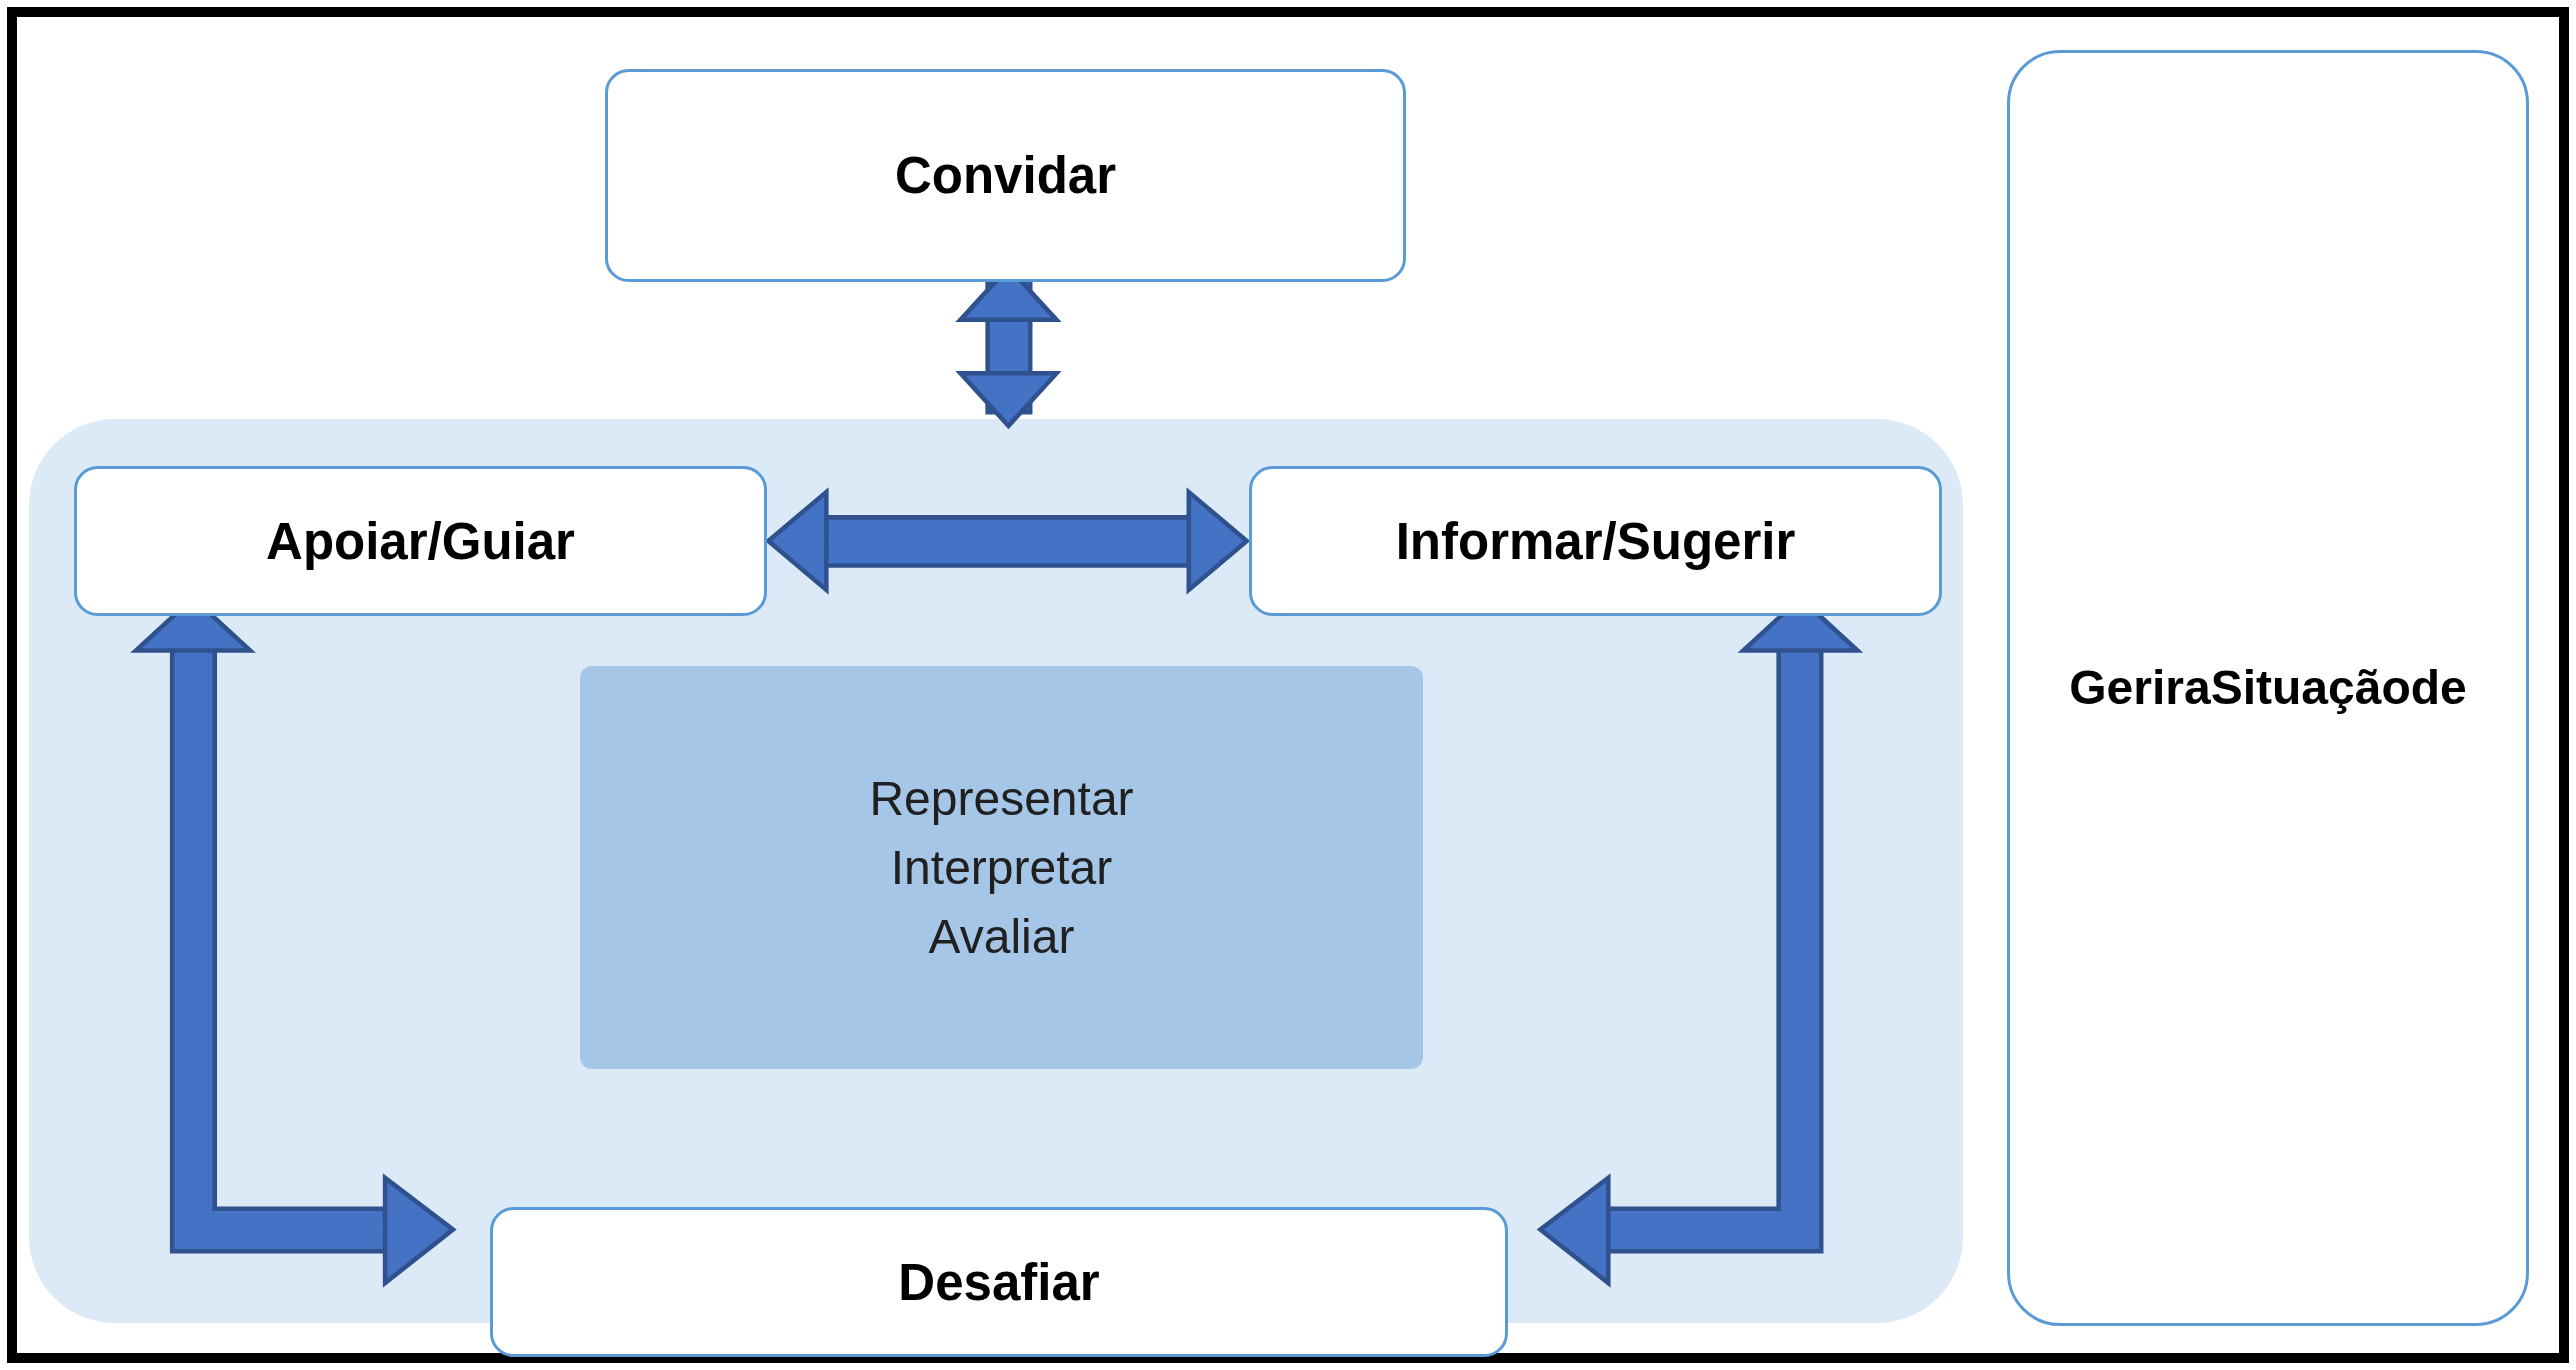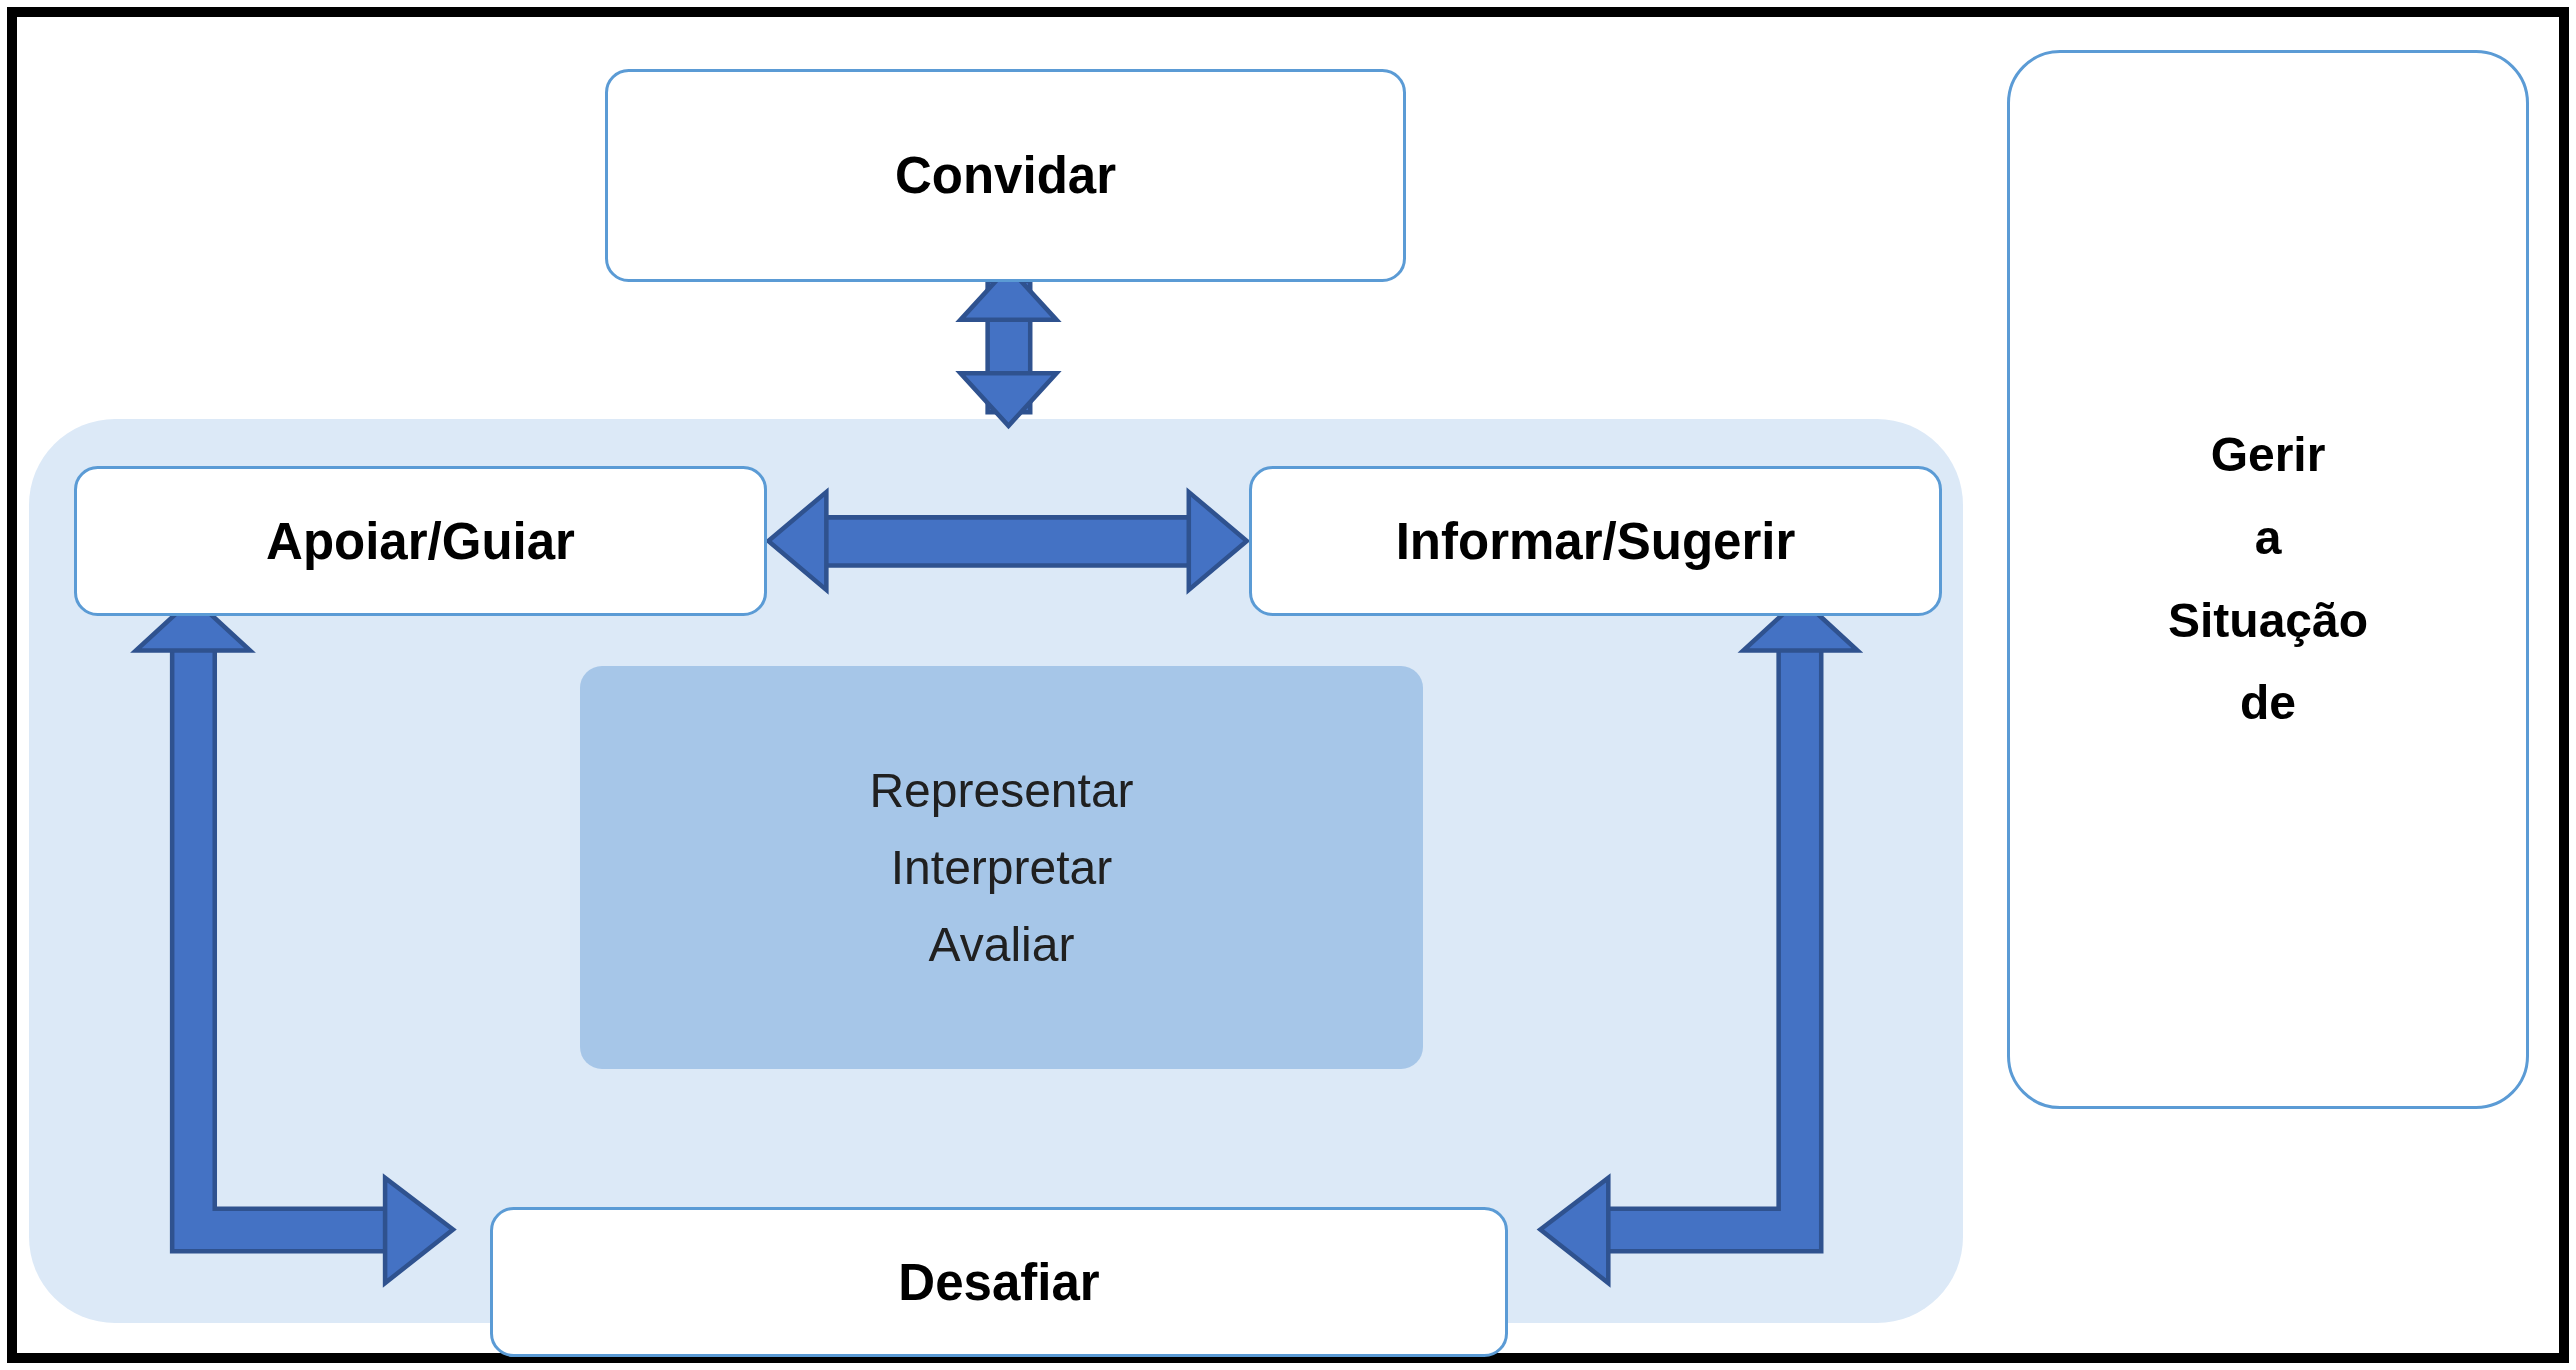--- a/index.html
+++ b/index.html
@@ -89,48 +89,48 @@
   }
 
   
   .core-box {
     position: absolute;
     left: 580px;
     top: 666px;
     width: 843px;
     height: 403px;
     background: #a6c6e8;
-    border-radius: 22px;
+    border-radius: 12px;
     display: flex;
     flex-direction: column;
     align-items: center;
     justify-content: center;
-    gap: 12px;
+    gap: 4px;
   }
   .core-line {
     font-size: 48px;
     font-weight: normal;
     color: #202020;
     line-height: 1.36;
     text-align: center;
   }
 
   
   .side-panel {
     position: absolute;
     left: 2007px;
     top: 50px;
     width: 522px;
-    height: 1059px;
+    height: 1276px;
     background: #ffffff;
     border: 3.6px solid #5b9bd5;
     border-radius: 53px;
     box-sizing: border-box;
     display: flex;
-    flex-direction: column;
+    flex-direction: row;
     align-items: center;
     justify-content: center;
   }
   .side-line {
     font-size: 48px;
     font-weight: bold;
     color: #000000;
     line-height: 1.72;
     text-align: center;
     white-space: nowrap;

